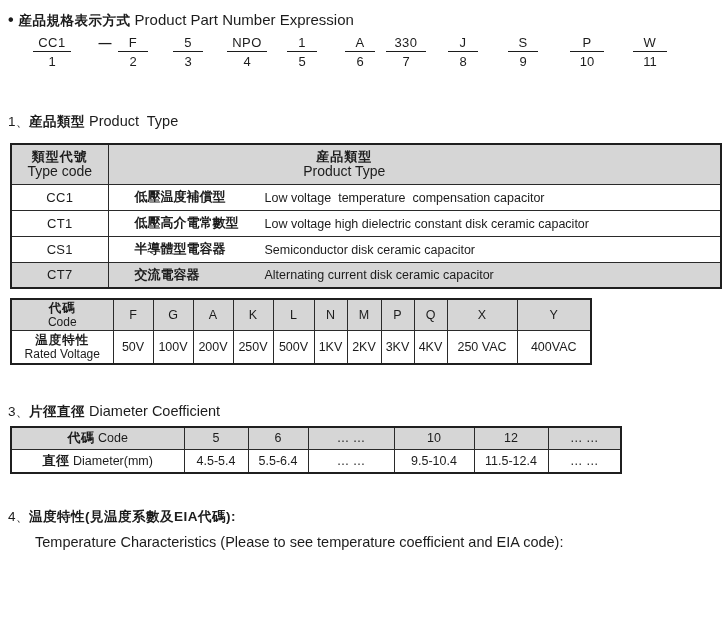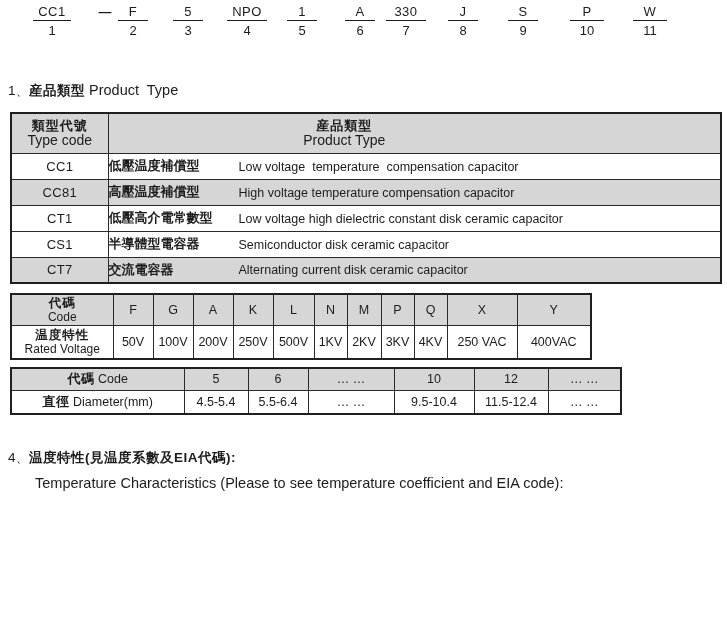--- a/index.html
+++ b/index.html
@@ -35,21 +35,21 @@
 
   
   .t1{width:710px;margin-top:14px;}
   .t1 .hrow{height:40px;}
   .t1 .hrow td{text-align:center;line-height:15px;}
   .t1 .zhh{display:block;font-weight:bold;font-size:13px;letter-spacing:1px;}
   .t1 .enh{display:block;font-size:14px;}
   .t1 .h2pad{padding-right:140px;}
   .t1 tbody tr{height:26px;}
   .t1 .code{text-align:center;font-size:13px;letter-spacing:.3px;}
-  .t1 .zh1{display:inline-block;width:130px;font-weight:bold;font-size:13px;vertical-align:middle;}
+  .t1 .zh1{display:inline-block;width:130px;margin-left:26px;font-weight:bold;font-size:13px;vertical-align:middle;}
   .t1 .en1{font-size:12.5px;vertical-align:middle;white-space:pre;}
 
   
   .t2{width:580px;margin-top:9px;}
   .t2 td{text-align:center;font-size:12.5px;}
   .t2 .hrow{height:31px;}
   .t2 .drow{height:34px;}
   .t2 .lzh{display:block;font-weight:bold;font-size:12.5px;line-height:14px;letter-spacing:1px;}
   .t2 .len{display:block;font-size:12px;line-height:14px;}
 
@@ -59,20 +59,21 @@
   .t3 .hrow{height:22px;}
   .t3 .drow{height:24px;}
   .t3 .lzh{font-weight:bold;font-size:13px;letter-spacing:.5px;}
   .t3 .len{font-size:12.5px;}
 </style>
 </head>
 <body>
 
 <div class="page">
 
+  <div class="title"><span class="bullet">•</span><span class="tzh">産品規格表示方式</span><span class="ten">Product Part Number Expression</span></div>
 
   <div class="pn">
     <div class="seg" style="left:33px;width:38px;">
         <span class="seg-code">CC1</span>
         <span class="seg-num">1</span>
       </div>
     <div class="pn-dash" style="left:90px;width:30px;">—</div>
     <div class="seg" style="left:118px;width:30px;">
         <span class="seg-code">F</span>
         <span class="seg-num">2</span>
@@ -131,24 +132,20 @@
         <td class="hd">
             <div class="h2pad">
               <span class="zhh">産品類型</span>
               <span class="enh">Product Type</span>
             </div>
           </td>
       </tr>
       <tr>
         <td class="code">CC1</td>
         <td><span class="zh1">低壓温度補償型</span><span class="en1">Low voltage  temperature  compensation capacitor</span></td>
-      </tr>
-      <tr class="shade">
-        <td class="code">CC81</td>
-        <td><span class="zh1">高壓温度補償型</span><span class="en1">High voltage temperature compensation capacitor</span></td>
       </tr>
       <tr>
         <td class="code">CT1</td>
         <td><span class="zh1">低壓高介電常數型</span><span class="en1">Low voltage high dielectric constant disk ceramic capacitor</span></td>
       </tr>
       <tr>
         <td class="code">CS1</td>
         <td><span class="zh1">半導體型電容器</span><span class="en1">Semiconductor disk ceramic capacitor</span></td>
       </tr>
       <tr class="shade">
@@ -205,20 +202,21 @@
         <td>1KV</td>
         <td>2KV</td>
         <td>3KV</td>
         <td>4KV</td>
         <td>250 VAC</td>
         <td>400VAC</td>
       </tr>
     </tbody>
   </table>
 
+  <div class="heading h3"><span class="hnum">3、</span><span class="hzh">片徑直徑</span><span class="hen"> </span><span class="hen">Diameter Coefficient</span></div>
 
   <table class="t3">
     <colgroup>
       <col style="width:173px">
         <col style="width:64px">
         <col style="width:60px">
         <col style="width:86px">
         <col style="width:80px">
         <col style="width:74px">
         <col style="width:73px">

